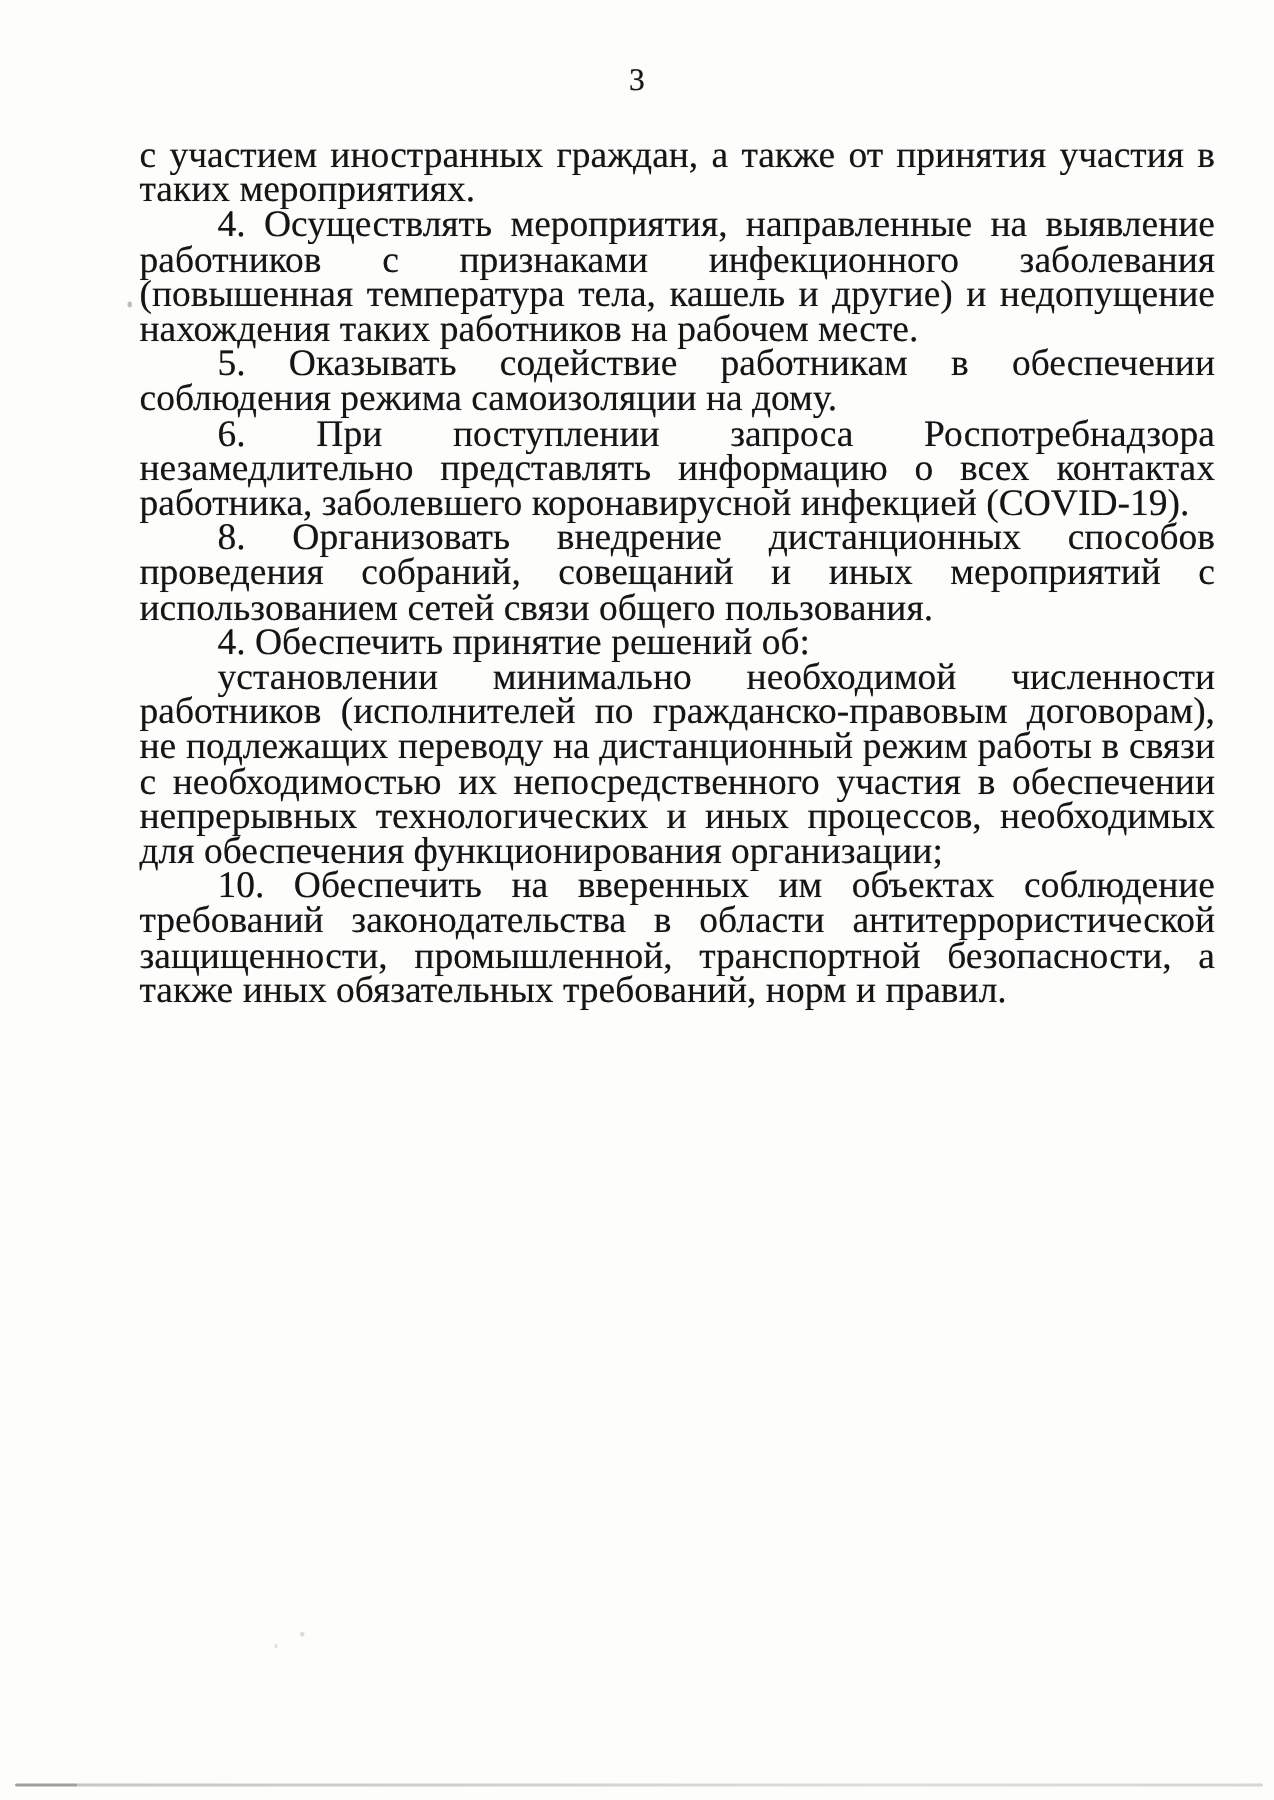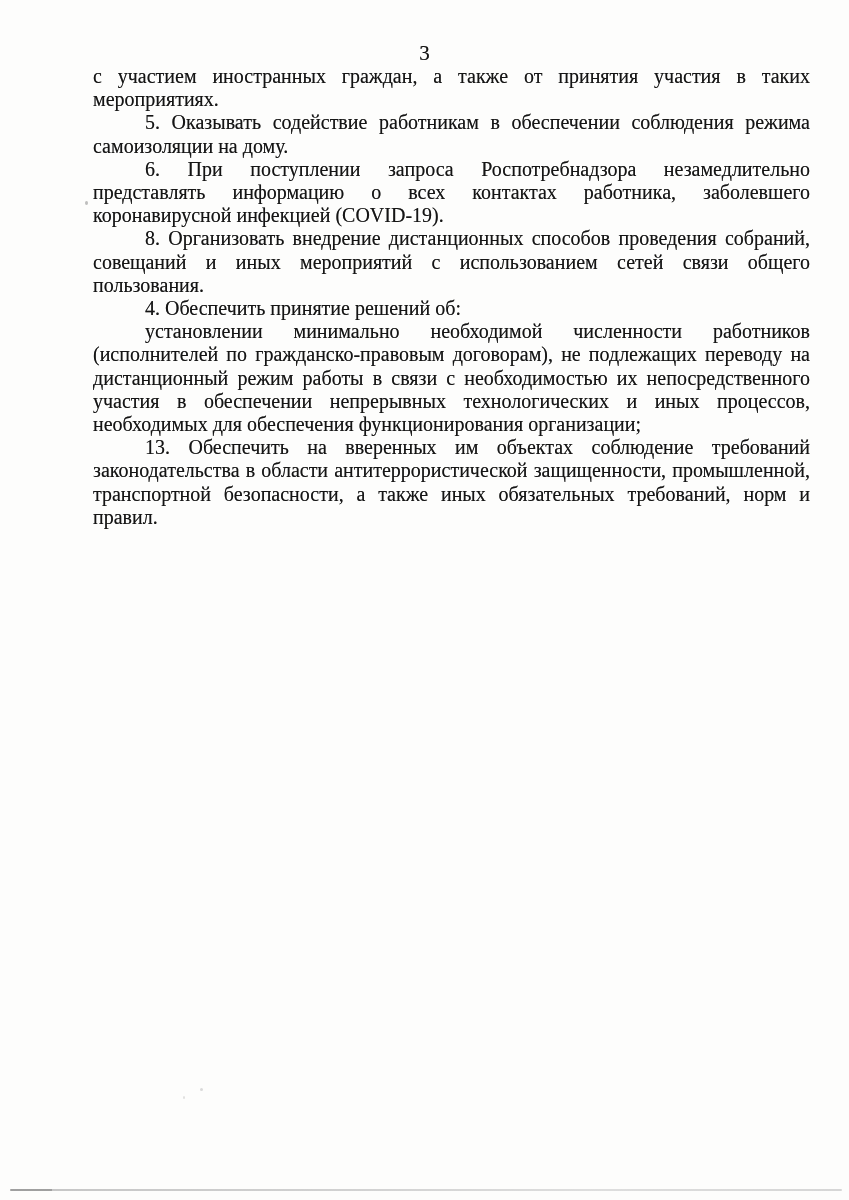--- a/index.html
+++ b/index.html
@@ -22,24 +22,24 @@
     top: 42px;
     left: 13px;
     width: 823px;
     text-align: center;
     font-size: 21px;
     line-height: 23px;
     text-shadow: 0 0 0.5px rgba(20,20,20,0.55);
   }
   .body-text {
     position: absolute;
-    top: 65px;
+    top: 92px;
     left: 93px;
     width: 717px;
-    font-size: 20px;
+    font-size: 25px;
     line-height: 23.2px;
     text-align: justify;
     text-align-last: left;
     text-shadow: 0 0 0.5px rgba(20,20,20,0.55);
   }
   .body-text p {
     margin: 0;
     padding: 0;
   }
   .body-text p.indent {
@@ -70,26 +70,27 @@
 </style>
 </head>
 <body>
 
 <div class="page">
 
   <div class="page-number">3</div>
 
   <div class="body-text">
     <p>с участием иностранных граждан, а также от принятия участия в таких мероприятиях.</p>
+    <p class="indent">4. Осуществлять мероприятия, направленные на выявление работников с признаками инфекционного заболевания (повышенная температура тела, кашель и другие) и недопущение нахождения таких работников на рабочем месте.</p>
     <p class="indent">5. Оказывать содействие работникам в обеспечении соблюдения режима самоизоляции на дому.</p>
     <p class="indent">6. При поступлении запроса Роспотребнадзора незамедлительно представлять информацию о всех контактах работника, заболевшего коронавирусной инфекцией (COVID-19).</p>
     <p class="indent">8. Организовать внедрение дистанционных способов проведения собраний, совещаний и иных мероприятий с использованием сетей связи общего пользования.</p>
     <p class="indent">4. Обеспечить принятие решений об:</p>
     <p class="indent">установлении минимально необходимой численности работников (исполнителей по гражданско-правовым договорам), не подлежащих переводу на дистанционный режим работы в связи с необходимостью их непосредственного участия в обеспечении непрерывных технологических и иных процессов, необходимых для обеспечения функционирования организации;</p>
-    <p class="indent">13. Обеспечить на вверенных им объектах соблюдение требований законодательства в области антитеррористической защищенности, промышленной, транспортной безопасности, а также иных обязательных требований, норм и правил.</p>
+    <p class="indent">10. Обеспечить на вверенных им объектах соблюдение требований законодательства в области антитеррористической защищенности, промышленной, транспортной безопасности, а также иных обязательных требований, норм и правил.</p>
   </div>
 
   <div class="scan-edge"></div>
   <div class="speck s1"></div>
   <div class="speck s2"></div>
   <div class="speck s3"></div>
 
 </div>
 
 </body></html>

